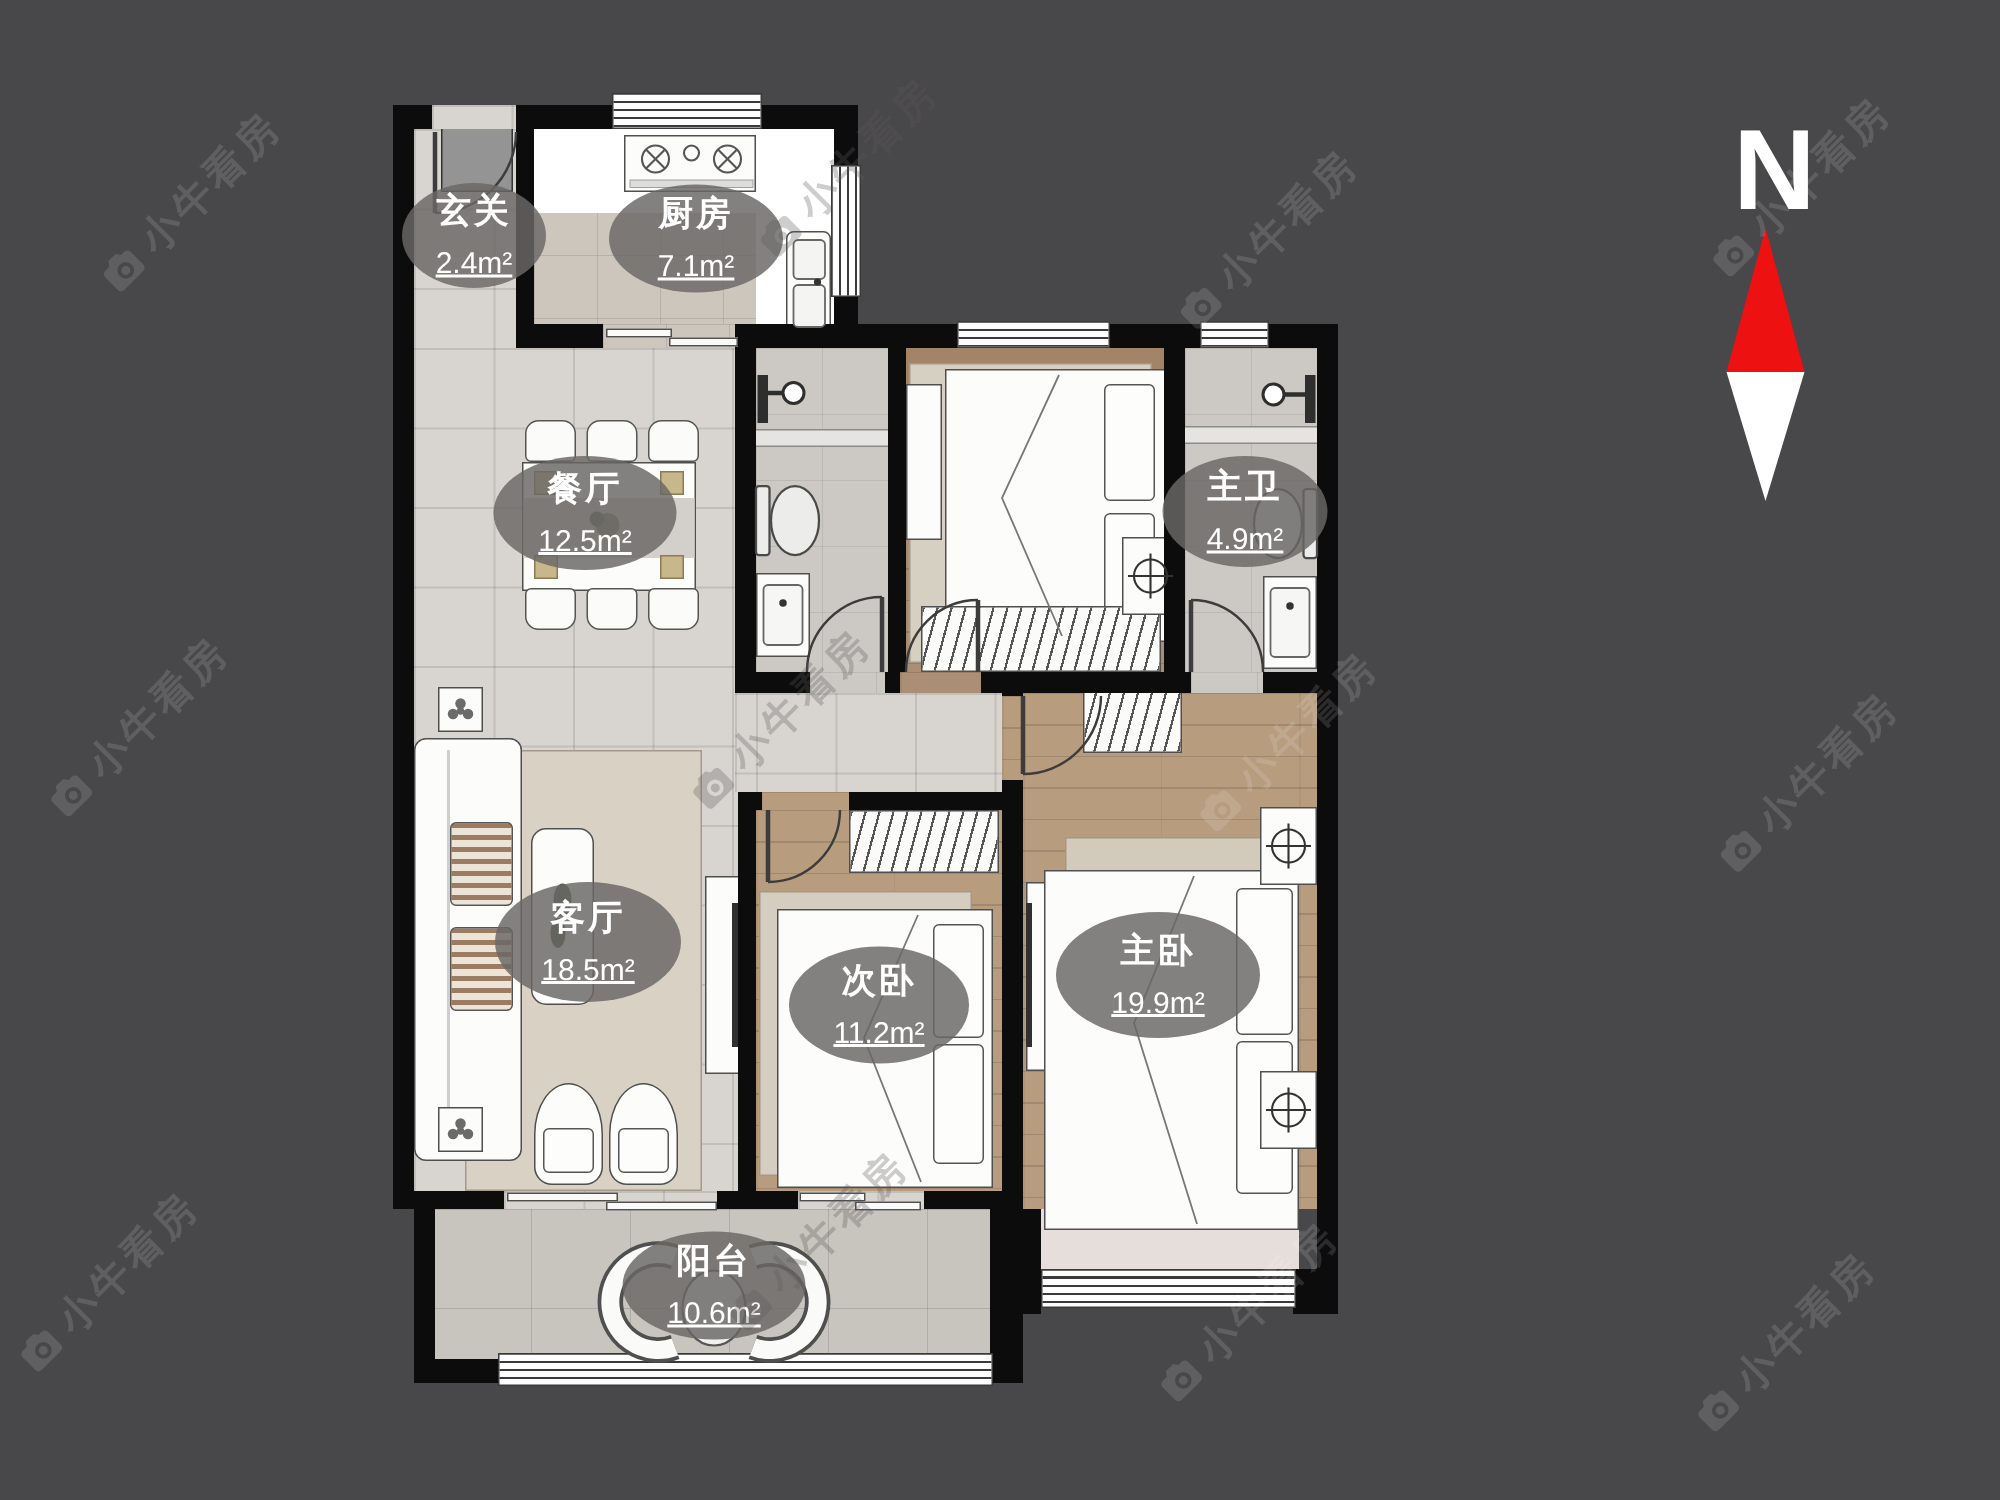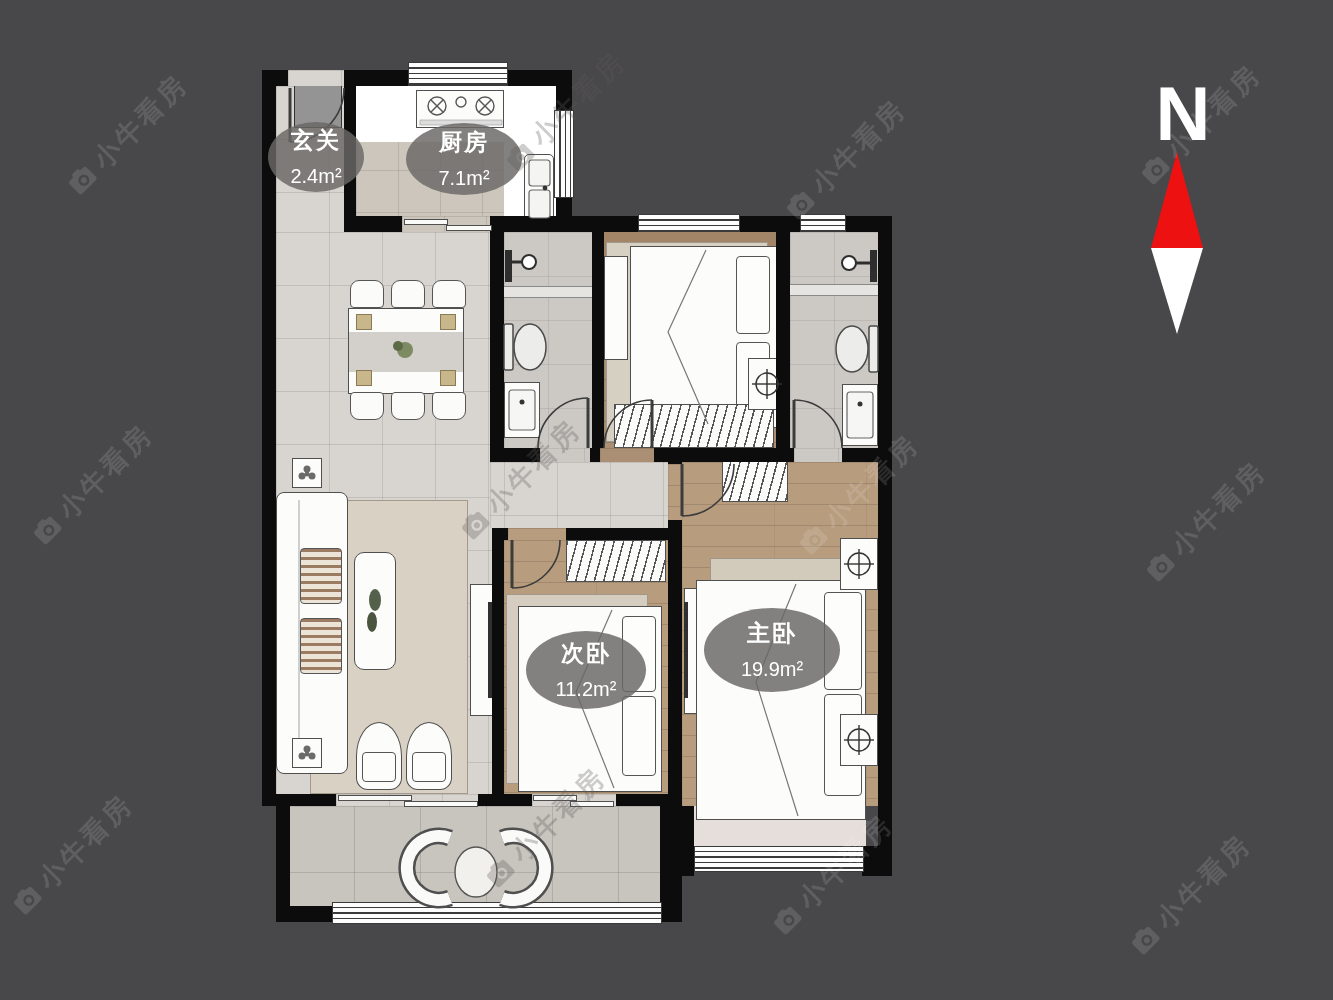--- a/index.html
+++ b/index.html
@@ -23,21 +23,21 @@
   .win-v{background:#fdfdfd;border:1px solid #3a3a3a;box-sizing:border-box;z-index:5;
     background-image:repeating-linear-gradient(90deg,transparent 0 4px,#3a3a3a 4px 5.5px);}
   .patch{z-index:5;}
   .slide{background:#fafaf8;border:1px solid #4f4f4f;box-sizing:border-box;z-index:6;}
   .hatch{background-color:#fbfbf9;background-image:repeating-linear-gradient(105deg,#565656 0 1.5px,transparent 1.5px 9px);border:1px solid #4f4f4f;box-sizing:border-box;z-index:3;}
   .chair{background:#fbfbf9;border:1px solid #555;border-radius:9px 9px 4px 4px;box-sizing:border-box;z-index:3;}
   .pilw{background:#fdfdfc;border:1px solid #555;border-radius:4px;box-sizing:border-box;z-index:3;}
   .pillow-striped{background:repeating-linear-gradient(180deg,#9b7b61 0 3px,#ece4d6 3px 8px);border:1px solid #555;border-radius:4px;box-sizing:border-box;z-index:3;}
   .pill{z-index:7;border-radius:50%;background:rgba(106,104,102,.83);color:#fff;display:flex;flex-direction:column;align-items:center;justify-content:center;text-align:center;}
   .pn{font-size:23px;font-weight:700;letter-spacing:2px;line-height:1.1;}
-  .pa{font-size:20px;margin-top:13px;line-height:1;}
+  .pa{font-size:20px;margin-top:13px;line-height:1;text-decoration:underline;}
   .wm{z-index:9;display:flex;align-items:center;gap:7px;white-space:nowrap;pointer-events:none;
       transform:translate(-50%,-50%) rotate(-45deg);font-size:27px;font-weight:700;letter-spacing:3px;}
   .wm-dark{color:rgba(255,255,255,0.13);}
   .wm-light{color:rgba(92,90,88,0.30);}
   .compass-n{z-index:8;color:#ffffff;font-size:76px;font-weight:700;width:62px;text-align:center;line-height:1;}
   svg.overlay{z-index:6;pointer-events:none;}
 </style>
 </head>
 <body>
 
@@ -270,27 +270,43 @@
   </svg>
 
   <div class="a pill" style="left:268px;top:122px;width:96px;height:70px">
     <span class="pn">玄关</span>
     <span class="pa">2.4m²</span>
   </div>
   <div class="a pill" style="left:406px;top:123px;width:116px;height:72px">
     <span class="pn">厨房</span>
     <span class="pa">7.1m²</span>
   </div>
+  <div class="a pill" style="left:329px;top:304px;width:122px;height:76px">
+    <span class="pn">餐厅</span>
+    <span class="pa">12.5m²</span>
+  </div>
+  <div class="a pill" style="left:775px;top:304px;width:110px;height:74px">
+    <span class="pn">主卫</span>
+    <span class="pa">4.9m²</span>
+  </div>
+  <div class="a pill" style="left:330px;top:588px;width:124px;height:80px">
+    <span class="pn">客厅</span>
+    <span class="pa">18.5m²</span>
+  </div>
   <div class="a pill" style="left:526px;top:631px;width:120px;height:78px">
     <span class="pn">次卧</span>
     <span class="pa">11.2m²</span>
   </div>
   <div class="a pill" style="left:704px;top:608px;width:136px;height:84px">
     <span class="pn">主卧</span>
     <span class="pa">19.9m²</span>
+  </div>
+  <div class="a pill" style="left:415px;top:821px;width:122px;height:72px">
+    <span class="pn">阳台</span>
+    <span class="pa">10.6m²</span>
   </div>
 
   <div class="a compass-n" style="left:1152px;top:76px">N</div>
   <svg class="a" style="left:1147px;top:146px;z-index:8" width="60" height="192" viewBox="0 0 60 192">
     <polygon points="30,6 4,102 56,102" fill="#ee1111"></polygon>
     <polygon points="4,102 56,102 30,188" fill="#ffffff"></polygon>
   </svg>
 
   <div class="a wm wm-dark" style="left:127px;top:135px">
       <svg width="30" height="26" viewBox="0 0 30 26">

